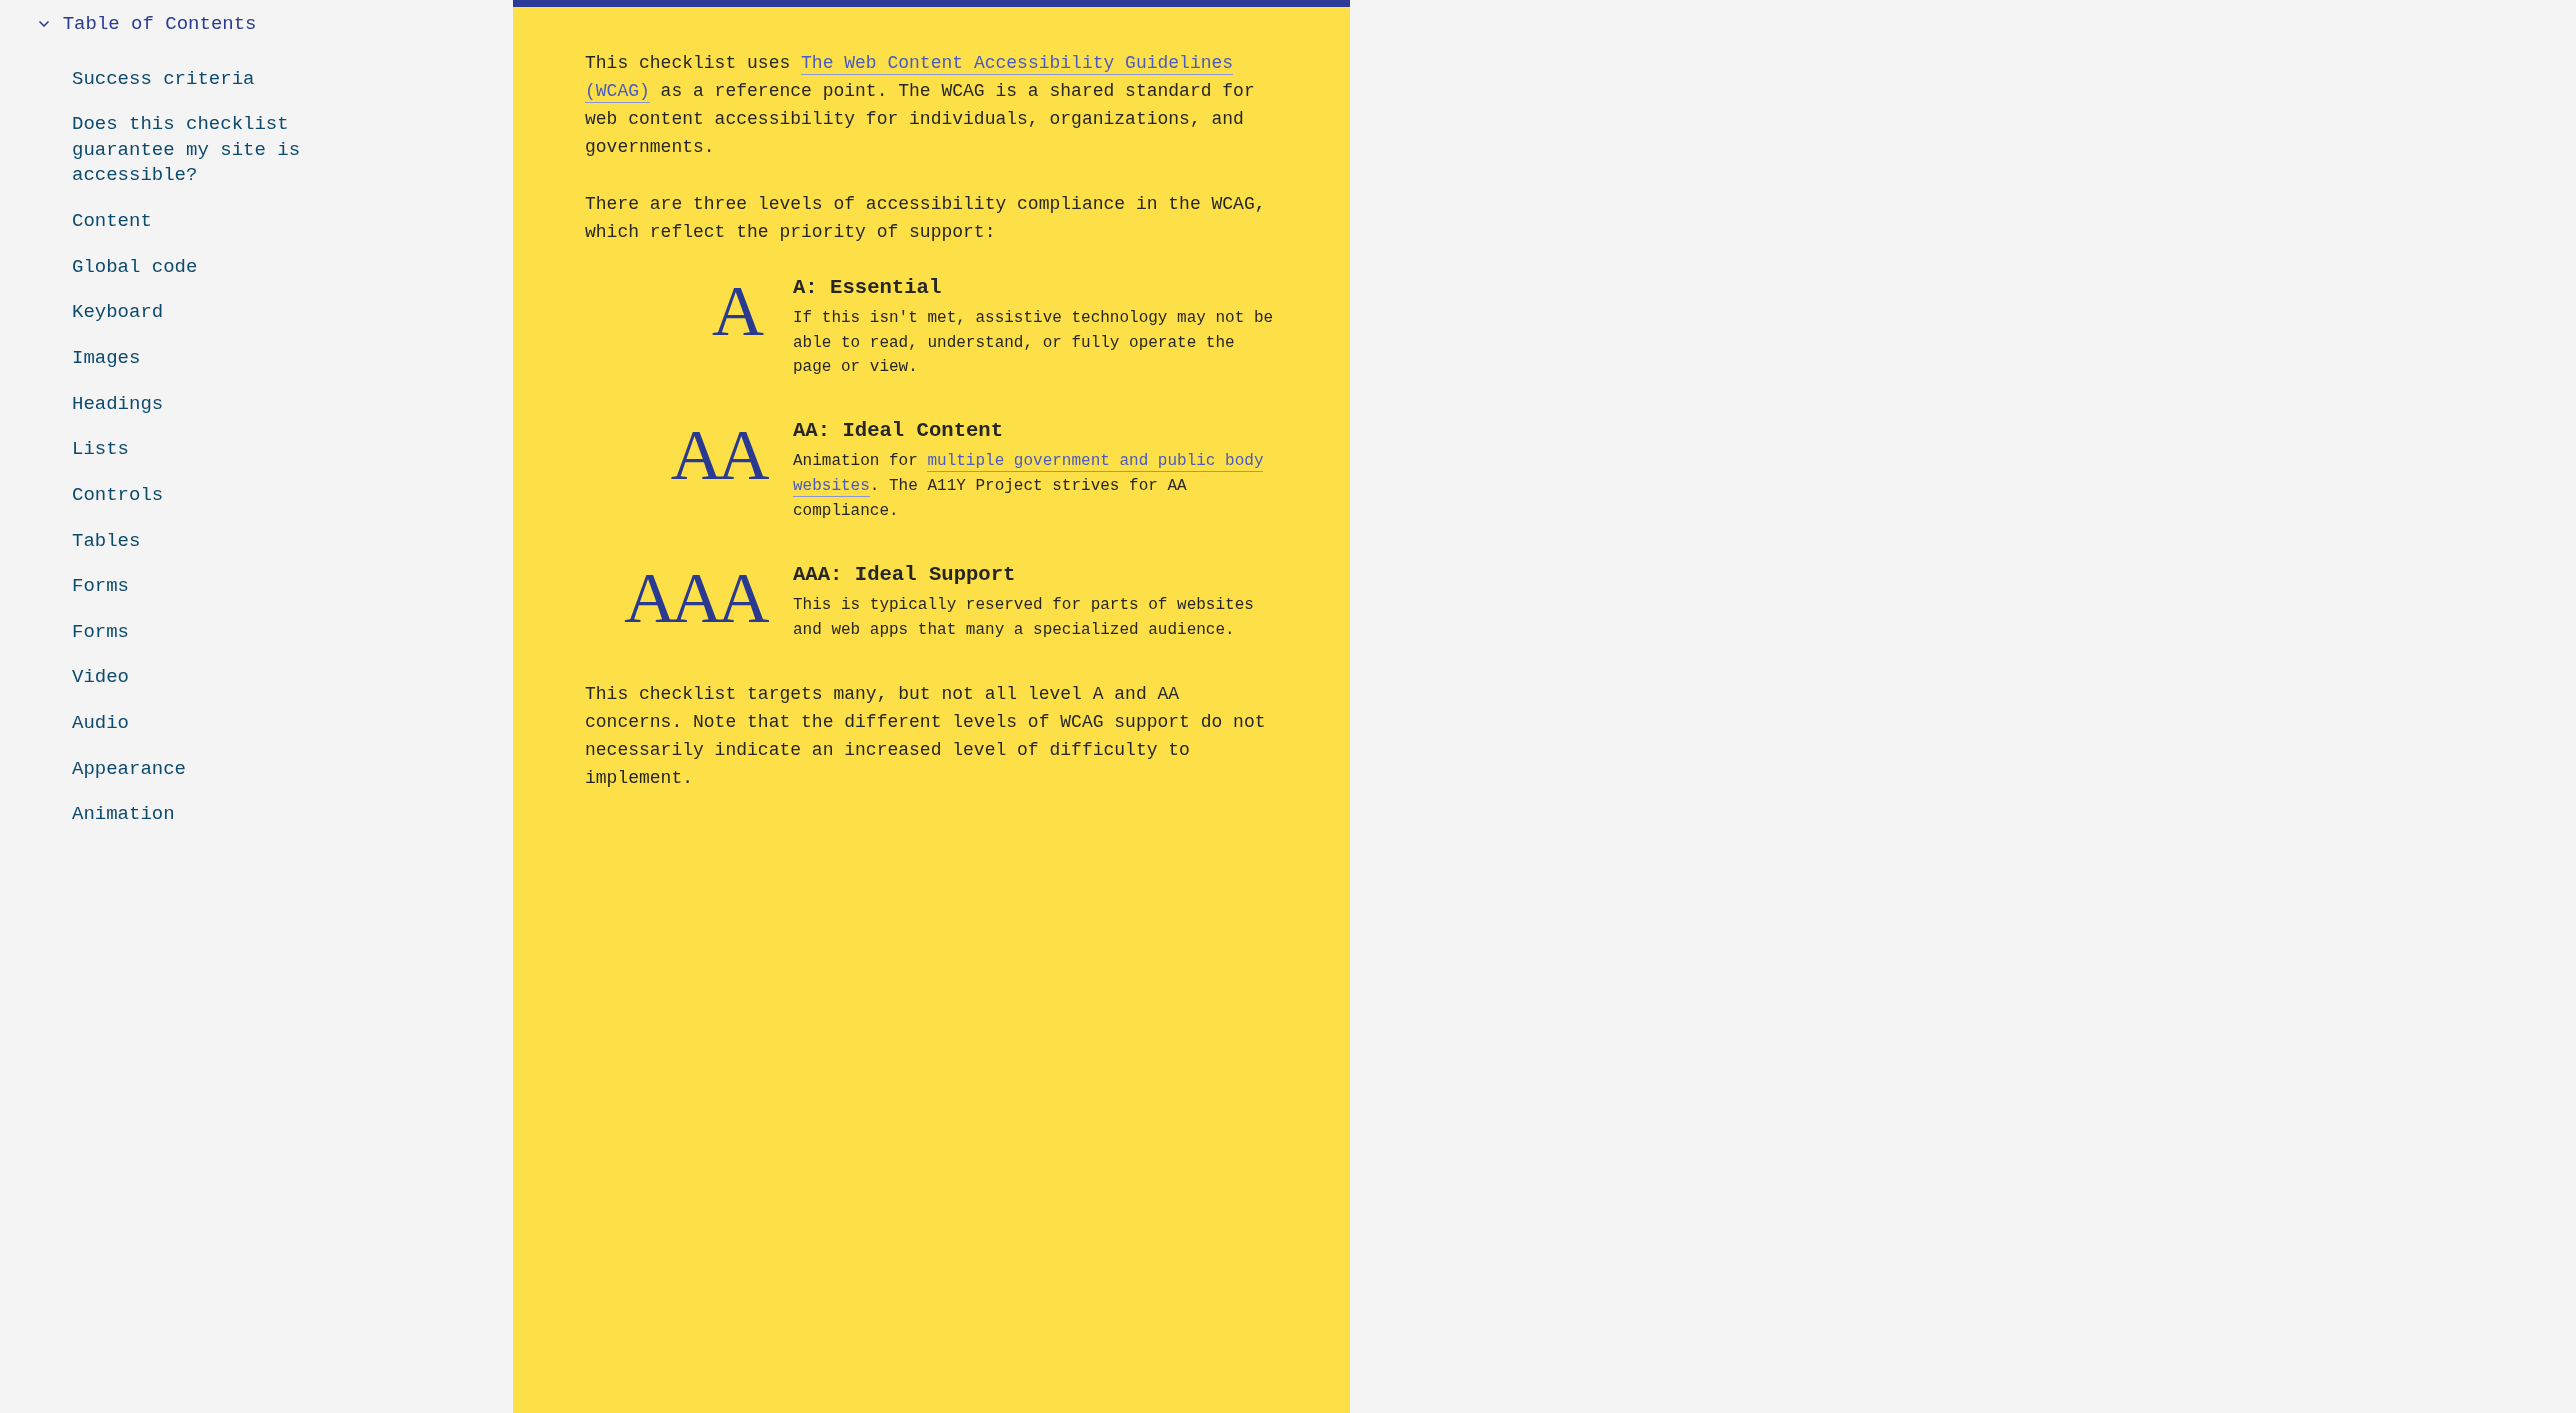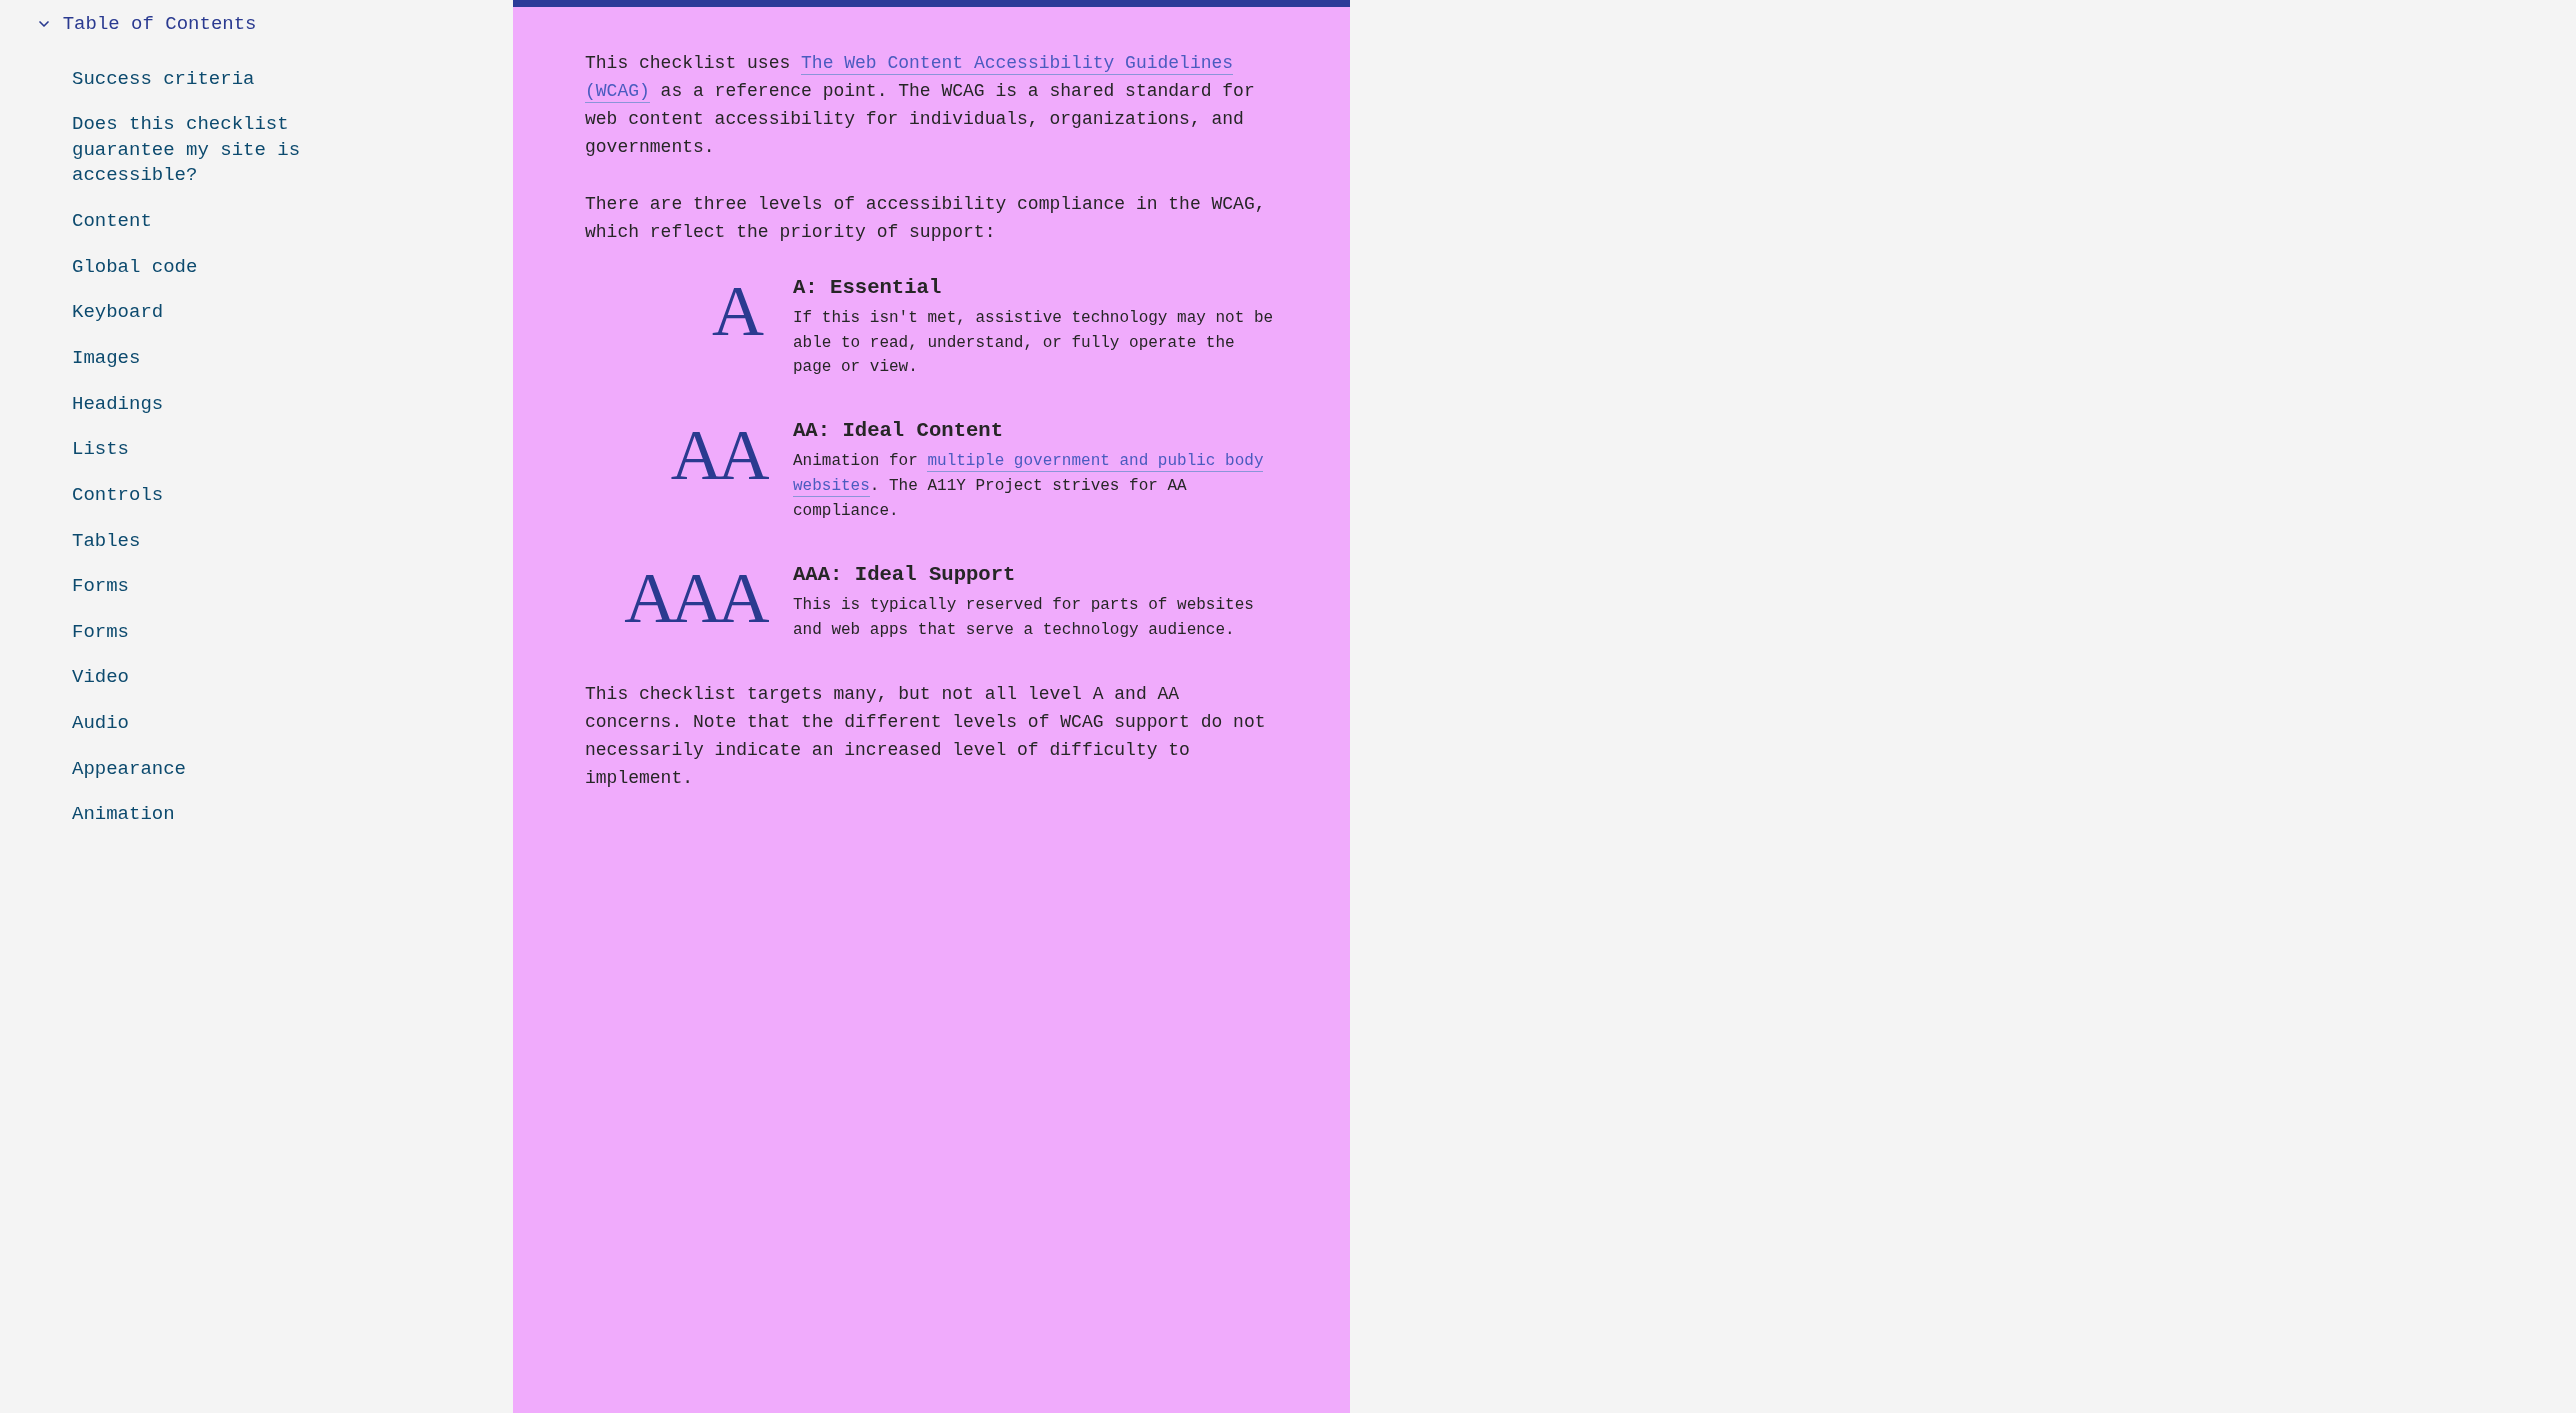--- a/index.html
+++ b/index.html
@@ -46,21 +46,21 @@
     max-width: 313px;
   }
 
   
   .main-wrap {
     flex: 1;
     display: flex;
     justify-content: flex-start;
   }
   .panel {
-    background: #f0abfc;
+    background: #fde047;
     width: 837px;
     padding: 0;
     position: relative;
   }
   .panel-topbar {
     height: 7.2px;
     background: #2c3b99;
     width: 100%;
   }
   .panel-inner {
@@ -175,21 +175,21 @@
             <div class="level-desc">
               <span>Animation for </span><a href="#">multiple government and public body websites</a><span>. The A11Y Project strives for AA compliance.</span>
             </div>
           </div>
         </div>
 
         <div class="level-row">
           <div class="level-badge aaa">AAA</div>
           <div class="level-body">
             <div class="level-title">AAA: Ideal Support</div>
-            <div class="level-desc">This is typically reserved for parts of websites and web apps that serve a technology audience.</div>
+            <div class="level-desc">This is typically reserved for parts of websites and web apps that many a specialized audience.</div>
           </div>
         </div>
 
       </div>
 
       <p class="para">This checklist targets many, but not all level A and AA concerns. Note that the different levels of WCAG support do not necessarily indicate an increased level of difficulty to implement.</p>
 
     </div>
   </article>
   <div class="right-gutter"></div>

